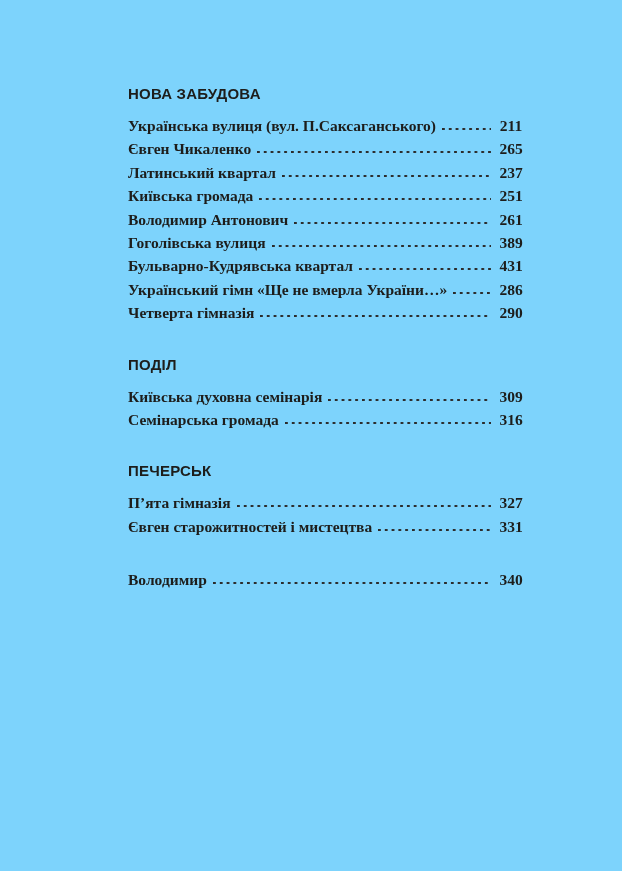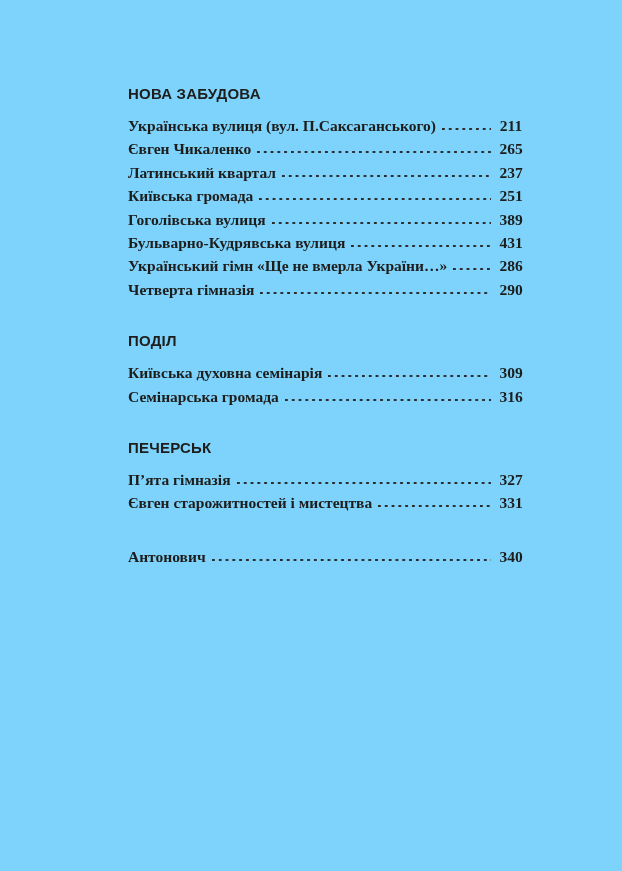--- a/index.html
+++ b/index.html
@@ -90,26 +90,31 @@
           <span class="toc-title">Латинський квартал</span>
           <span class="dot-leader"></span>
           <span class="toc-page-num">237</span>
         </div>
         <div class="toc-row">
           <span class="toc-title">Київська громада</span>
           <span class="dot-leader"></span>
           <span class="toc-page-num">251</span>
         </div>
         <div class="toc-row">
+          <span class="toc-title">Володимир Антонович</span>
+          <span class="dot-leader"></span>
+          <span class="toc-page-num">261</span>
+        </div>
+        <div class="toc-row">
           <span class="toc-title">Гоголівська вулиця</span>
           <span class="dot-leader"></span>
           <span class="toc-page-num">389</span>
         </div>
         <div class="toc-row">
-          <span class="toc-title">Бульварно-Кудрявська вулиця</span>
+          <span class="toc-title">Бульварно-Кудрявська квартал</span>
           <span class="dot-leader"></span>
           <span class="toc-page-num">431</span>
         </div>
         <div class="toc-row">
           <span class="toc-title">Український гімн «Ще не вмерла України…»</span>
           <span class="dot-leader"></span>
           <span class="toc-page-num">286</span>
         </div>
         <div class="toc-row">
           <span class="toc-title">Четверта гімназія</span>
@@ -138,19 +143,19 @@
           <span class="toc-page-num">327</span>
         </div>
         <div class="toc-row">
           <span class="toc-title">Євген старожитностей і мистецтва</span>
           <span class="dot-leader"></span>
           <span class="toc-page-num">331</span>
         </div>
       </div>
       <div class="entry-list back-matter">
         <div class="toc-row">
-          <span class="toc-title">Антонович</span>
+          <span class="toc-title">Володимир</span>
           <span class="dot-leader"></span>
           <span class="toc-page-num">340</span>
         </div>
       </div>
     </div>
 </div>
 
 </body></html>

